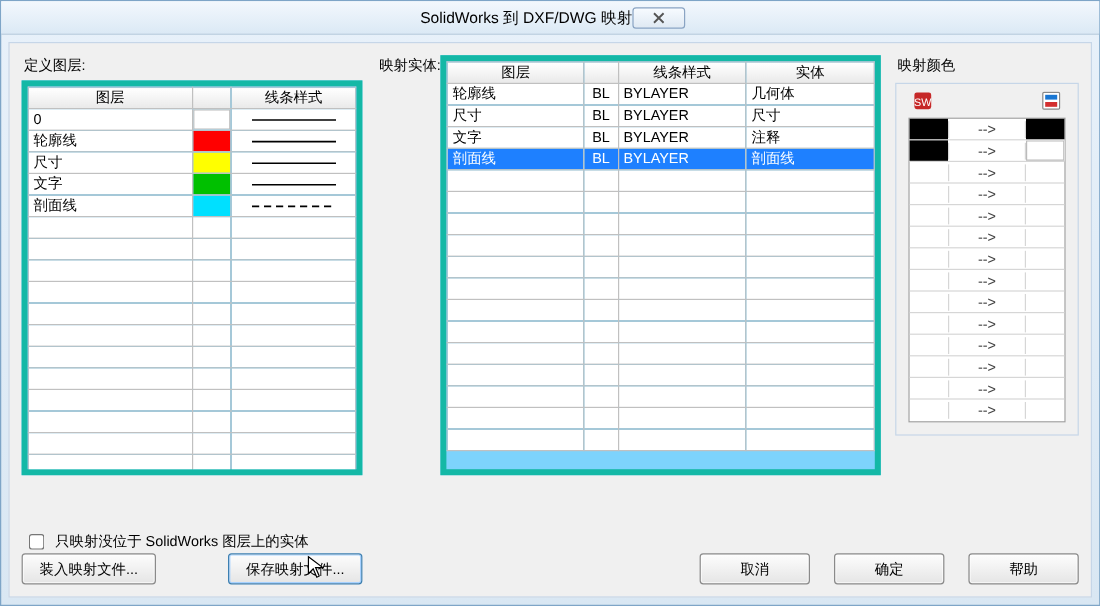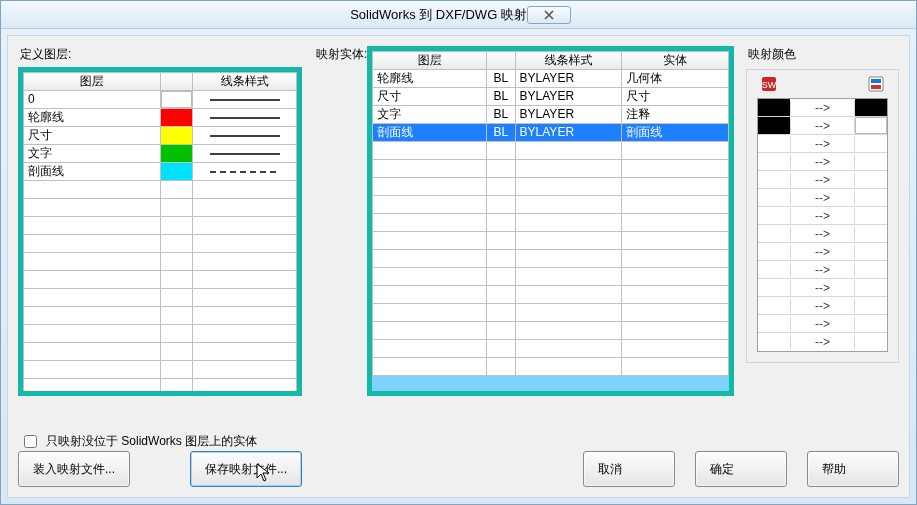--- a/index.html
+++ b/index.html
@@ -82,25 +82,25 @@
   .map-cell-m { flex:1; text-align:center; border-left:1px solid #d6d6d6; border-right:1px solid #d6d6d6; color:#444; }
 
   
   .bottom {
     position:absolute; left:10px; right:10px; bottom:10px;
   }
   .check-row { display:flex; align-items:center; gap:6px; margin-left:2px; }
   .check-row input { width:13px; height:13px; }
   .btn-row { display:flex; align-items:center; }
   .btn {
-    min-width:92px; height:36px;
+    min-width:92px; height:26px;
     border:1px solid #8a8a8a; border-radius:3px;
     background:linear-gradient(#fdfdfd,#e5e5e5);
     padding:0 14px;
-    display:inline-flex; align-items:center; justify-content:flex-start;
+    display:inline-flex; align-items:center; justify-content:center;
     cursor:pointer; color:#000;
     box-shadow:0 0 0 1px rgba(255,255,255,0.6) inset;
   }
   .btn.focus { border-color:#3c7fb1; box-shadow:0 0 0 1px #a6d1ff inset; }
   .btn-group-left { display:flex; gap:60px; }
   .btn-group-right { margin-left:auto; display:flex; gap:20px; }
   .cursor-img { position:absolute; pointer-events:none; left:238px; bottom:4px; width:16px; height:20px; }
 </style>
 </head>
 <body>

